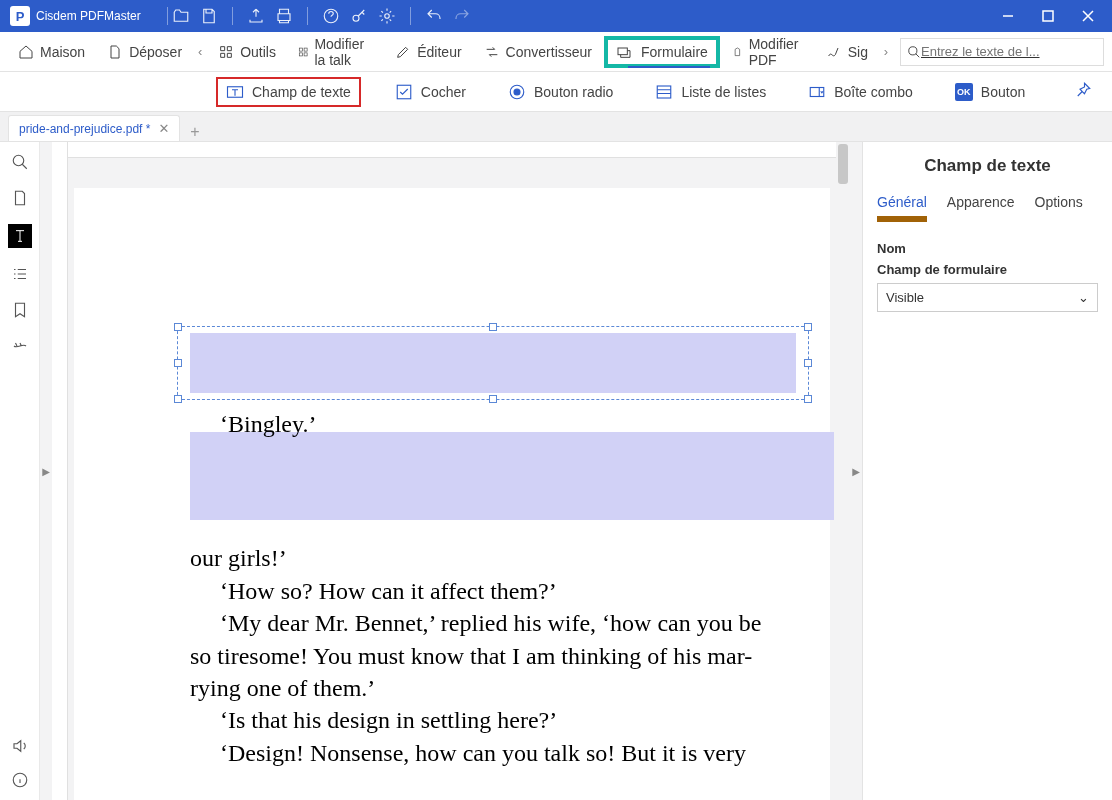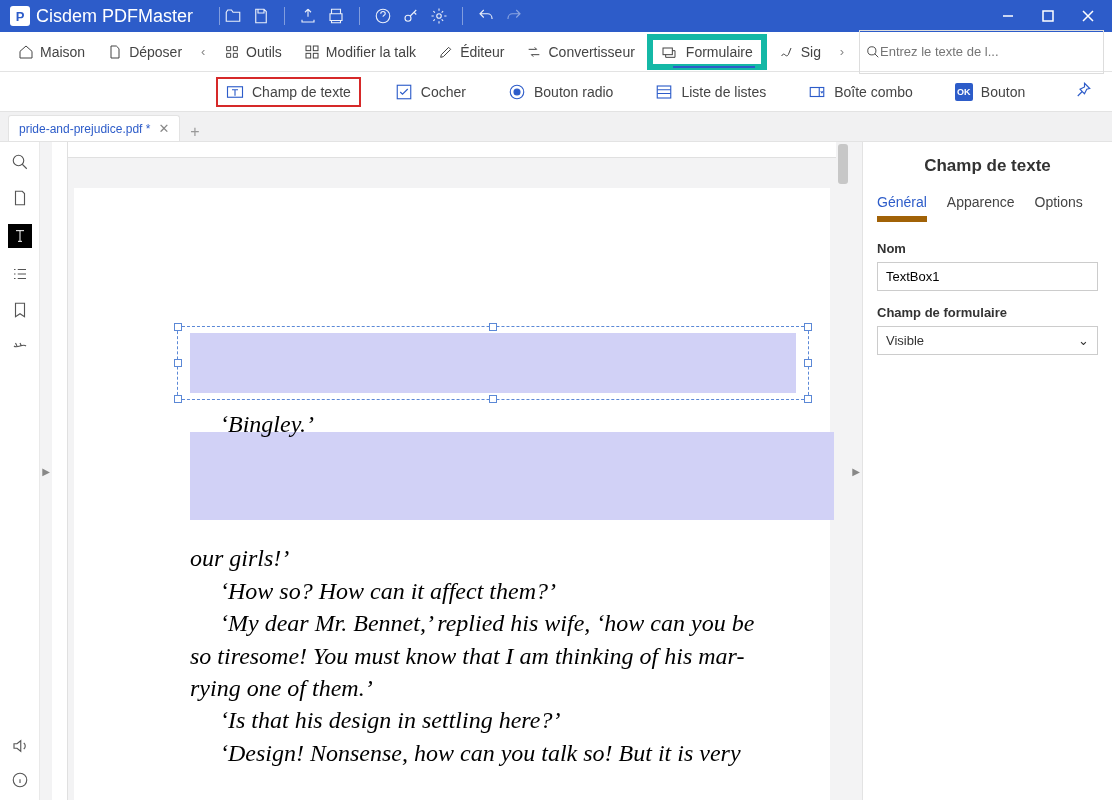--- a/index.html
+++ b/index.html
@@ -1,31 +1,31 @@
 <!DOCTYPE html>
 <html><head>
 <meta charset="utf-8">
 <style>
 * { box-sizing: border-box; margin: 0; padding: 0; }
 body { font-family: "Segoe UI", Arial, sans-serif; font-size: 13px; color: #333; width: 1112px; height: 800px; overflow: hidden; background: #fff; }
 .titlebar { height: 32px; background: #2d5cc9; color: #fff; display: flex; align-items: center; padding: 0 4px; }
 .titlebar .logo { width: 20px; height: 20px; background: #fff; color: #2d5cc9; border-radius: 3px; display: flex; align-items: center; justify-content: center; font-weight: bold; margin: 0 6px; }
-.titlebar .title { font-size: 18px; margin-right: 22px; }
+.titlebar .title { font-size: 12px; margin-right: 22px; }
 .titlebar .divider { width: 1px; height: 18px; background: rgba(255,255,255,0.4); margin: 0 4px; }
 .titlebar .ticons { display: flex; gap: 10px; align-items: center; }
 .titlebar .ticon { width: 18px; height: 18px; display: flex; align-items: center; justify-content: center; opacity: 0.9; }
 .titlebar .spacer { flex: 1; }
 .winbtn { width: 40px; height: 32px; display: flex; align-items: center; justify-content: center; }
 .navbar { height: 40px; border-bottom: 1px solid #e3e3e3; display: flex; align-items: center; padding: 0 8px; gap: 2px; }
 .navitem { display: flex; align-items: center; gap: 6px; padding: 4px 8px; font-size: 14px; color: #444; border: 2px solid transparent; }
 .navitem svg { width: 16px; height: 16px; }
-.navitem.hi { border: 6px solid #14b8a6; position: relative; gap: 9px; }
+.navitem.hi { border: 4px solid #14b8a6; position: relative; gap: 9px; }
 .navitem.hi::after { content: ''; position: absolute; left: 20px; right: 6px; bottom: -4px; height: 2px; background: #2d5cc9; }
 .chev { width: 18px; text-align: center; color: #888; }
-.search { flex: 1; display: flex; align-items: center; margin-left: 6px; border: 1px solid #ddd; height: 44px; padding: 8px 6px; }
+.search { flex: 1; display: flex; align-items: center; margin-left: 6px; border: 1px solid #ddd; height: 28px; padding: 8px 6px; text-decoration: underline; }
 .search input { border: none; outline: none; flex: 1; font-size: 13px; color: #888; }
 .formbar { height: 40px; border-bottom: 1px solid #e3e3e3; display: flex; align-items: center; padding: 0 10px; gap: 26px; }
 .formitem { display: flex; align-items: center; gap: 8px; font-size: 14px; color: #444; padding: 4px 8px; }
 .formitem.hi { border: 2px solid #d62929; }
 .formitem svg, .formitem .ico { width: 18px; height: 18px; }
 .pinico { margin-left: auto; color: #2d5cc9; margin-right: 10px; }
 .tabbar { height: 30px; background: #f1f1f2; border-bottom: 1px solid #e3e3e3; display: flex; align-items: flex-end; padding: 0 8px; }
 .tab { background: #fff; border: 1px solid #e3e3e3; border-bottom: none; padding: 5px 10px; font-size: 12px; color: #2d5cc9; display: flex; align-items: center; gap: 8px; border-radius: 3px 3px 0 0; }
 .tab .x { color: #888; font-size: 13px; }
 .addtab { margin-left: 10px; color: #999; font-size: 16px; }
@@ -42,21 +42,21 @@
 .scrollv { width: 14px; background: #f3f3f4; position: relative; }
 .scrollv .thumb { position: absolute; top: 2px; left: 2px; right: 2px; height: 40px; background: #c7c7c7; border-radius: 3px; }
 .tf-sel { position: absolute; left: 103px; top: 138px; width: 632px; height: 74px; border: 1px dashed #5b88d6; }
 .tf-sel::before { content:''; position:absolute; top:6px; left:12px; right:12px; bottom:6px; background:#d1d1f6; }
 .handle { position: absolute; width: 8px; height: 8px; background: #fff; border: 1px solid #5b88d6; }
 .h-nw{top:-4px;left:-4px}.h-n{top:-4px;left:50%;margin-left:-4px}.h-ne{top:-4px;right:-4px}
 .h-w{top:50%;left:-4px;margin-top:-4px}.h-e{top:50%;right:-4px;margin-top:-4px}
 .h-sw{bottom:-4px;left:-4px}.h-s{bottom:-4px;left:50%;margin-left:-4px}.h-se{bottom:-4px;right:-4px}
 .hlbox { position:absolute; left:116px; top:244px; width:644px; height:88px; background:#d1d1f6; }
 .doctext { position:absolute; left:116px; top:220px; right:40px; font-family: Georgia, 'Times New Roman', serif; font-size: 24px; line-height: 1.35; color: #000; }
-.doctext p { margin: 0; text-align: justify; font-style: italic; }
+.doctext p { margin: 0; text-align: justify; }
 .doctext .indent { text-indent: 30px; }
 .rightpanel { width: 250px; border-left: 1px solid #e3e3e3; padding: 14px 14px; }
 .rightpanel h3 { text-align: center; font-size: 17px; font-weight: bold; margin-bottom: 18px; }
 .rtabs { display: flex; gap: 20px; border-bottom: 1px solid transparent; margin-bottom: 18px; font-size: 14px; }
 .rtab { padding-bottom: 6px; color: #444; }
 .rtab.active { color: #2d5cc9; border-bottom: 6px solid #a16207; }
 .fld-label { font-size: 13px; font-weight: 600; color: #333; margin-bottom: 6px; }
 .fld-input { width: 100%; border: 1px solid #ccc; padding: 6px 8px; font-size: 13px; margin-bottom: 14px; }
 .fld-select { width: 100%; border: 1px solid #ccc; padding: 6px 8px; font-size: 13px; display: flex; justify-content: space-between; align-items: flex-start; }
 svg { stroke: currentColor; stroke-width: 1.5; fill: none; }
@@ -179,20 +179,26 @@
         <path d="M4 8h12l-3-3m7 11H8l3 3"></path>
       </svg>
       <span>Convertisseur</span>
     </div>
   <div class="navitem hi">
       <svg viewBox="0 0 24 24">
         <rect x="3" y="6" width="14" height="10"></rect>
         <path d="M17 10h4v10H7v-4"></path>
       </svg>
       <span>Formulaire</span>
+    </div>
+  <div class="navitem">
+      <svg viewBox="0 0 24 24">
+        <path d="M7 20V6l5-3 5 3v14M7 20h10"></path>
+      </svg>
+      <span>Modifier PDF</span>
     </div>
   <div class="navitem">
       <svg viewBox="0 0 24 24">
         <path d="M4 18c4-8 6 4 10-2l4-10"></path>
       </svg>
       <span>Sig</span>
     </div>
   <div class="chev">›</div>
   <div class="search">
     <svg width="14" height="14" viewBox="0 0 24 24">
@@ -343,20 +349,19 @@
   <div class="collapser">▶</div>
 
   <div class="rightpanel">
     <h3>Champ de texte</h3>
     <div class="rtabs">
       <div class="rtab active">Général</div>
       <div class="rtab">Apparence</div>
       <div class="rtab">Options</div>
     </div>
     <div class="fld-label">Nom</div>
-    <input class="fld-input" value="TextBox1" style="">
     <div class="fld-label">Champ de formulaire</div>
     <div class="fld-select">
       <span>Visible</span>
       <span>⌄</span>
     </div>
   </div>
 </div>
 
 </body></html>

